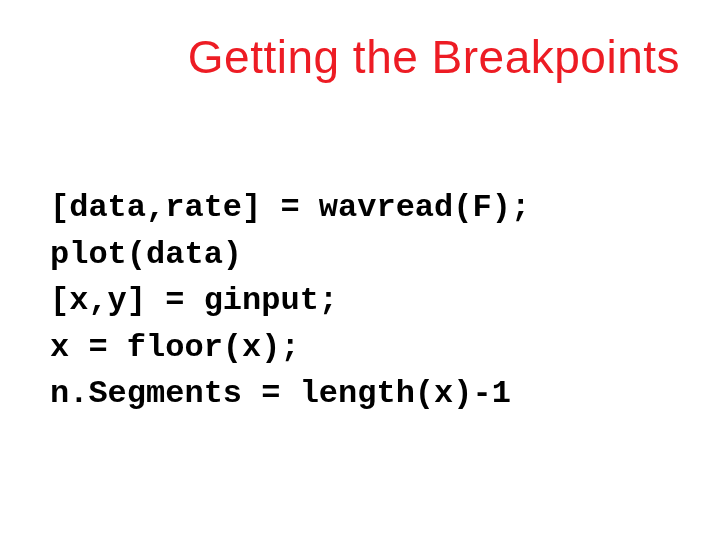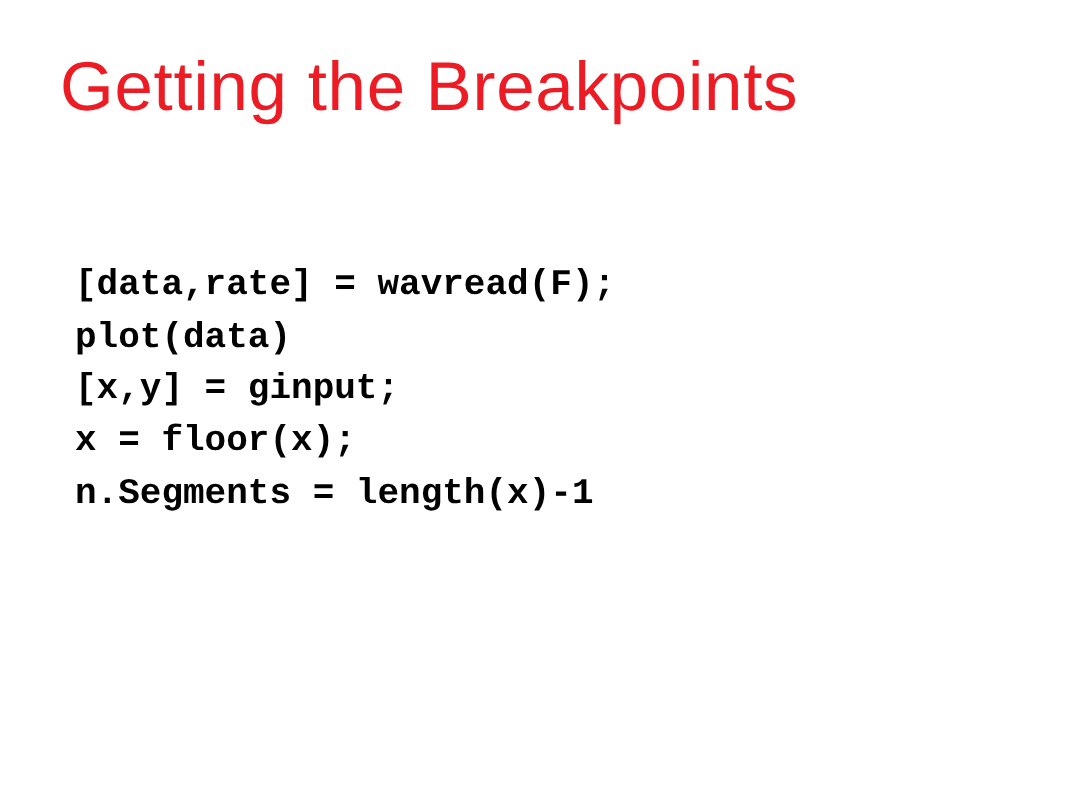--- a/index.html
+++ b/index.html
@@ -15,29 +15,29 @@
     height: 540px;
     position: relative;
     box-sizing: border-box;
     padding: 20px 40px 40px 40px;
   }
   .title {
     font-family: "Comic Sans MS", "Comic Sans", cursive, sans-serif;
     color: #ed1c24;
     font-size: 46px;
     font-weight: 400;
-    text-align: left;
+    text-align: right;
     margin: 10px 0 55px 0;
     letter-spacing: 0.5px;
   }
   .code-block {
     font-family: "Courier New", Courier, monospace;
     font-weight: bold;
     color: #000000;
-    font-size: 24px;
+    font-size: 32px;
     line-height: 1.45;
     white-space: pre;
     margin-left: 10px;
   }
 </style>
 </head>
 <body>
 
 <div class="slide">
   <div class="title">Getting the Breakpoints</div>

